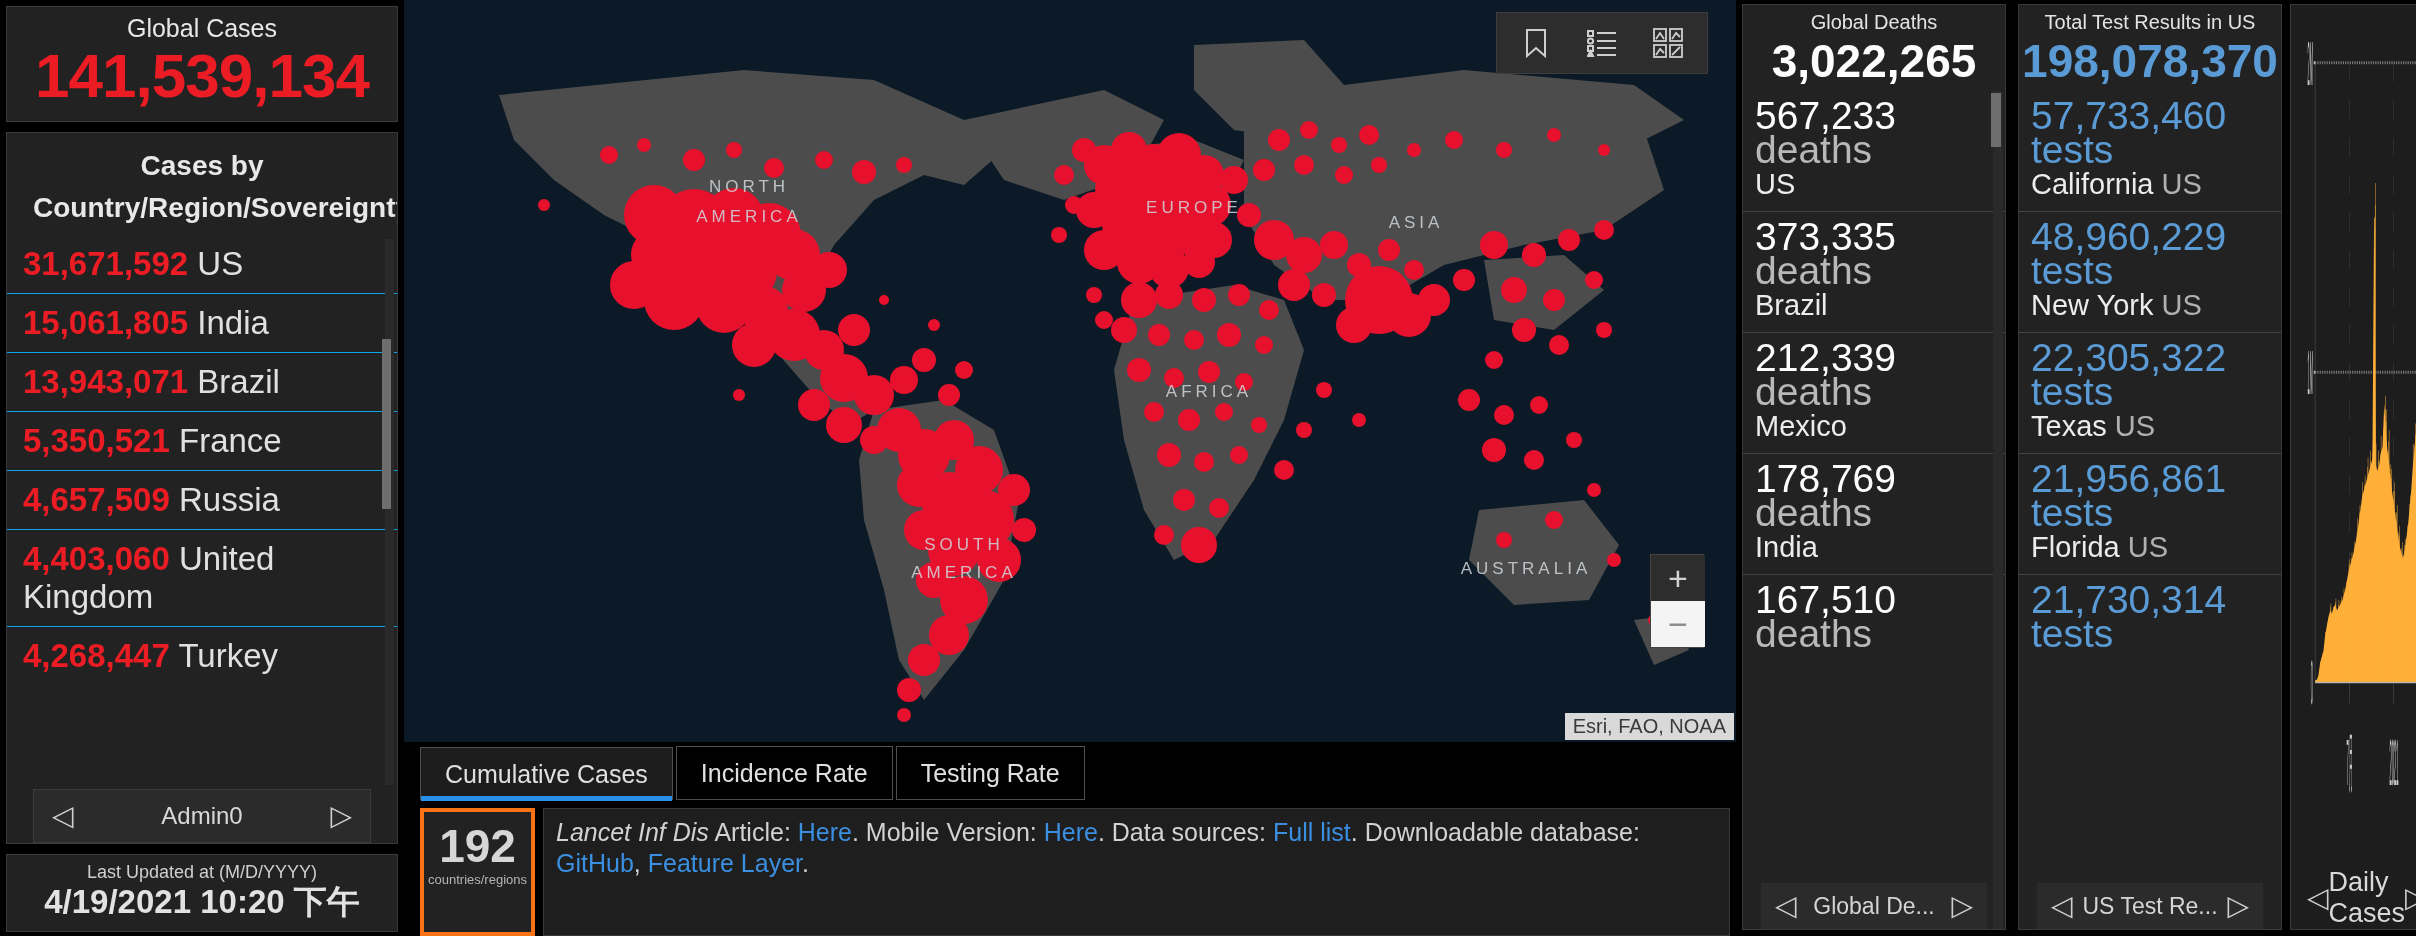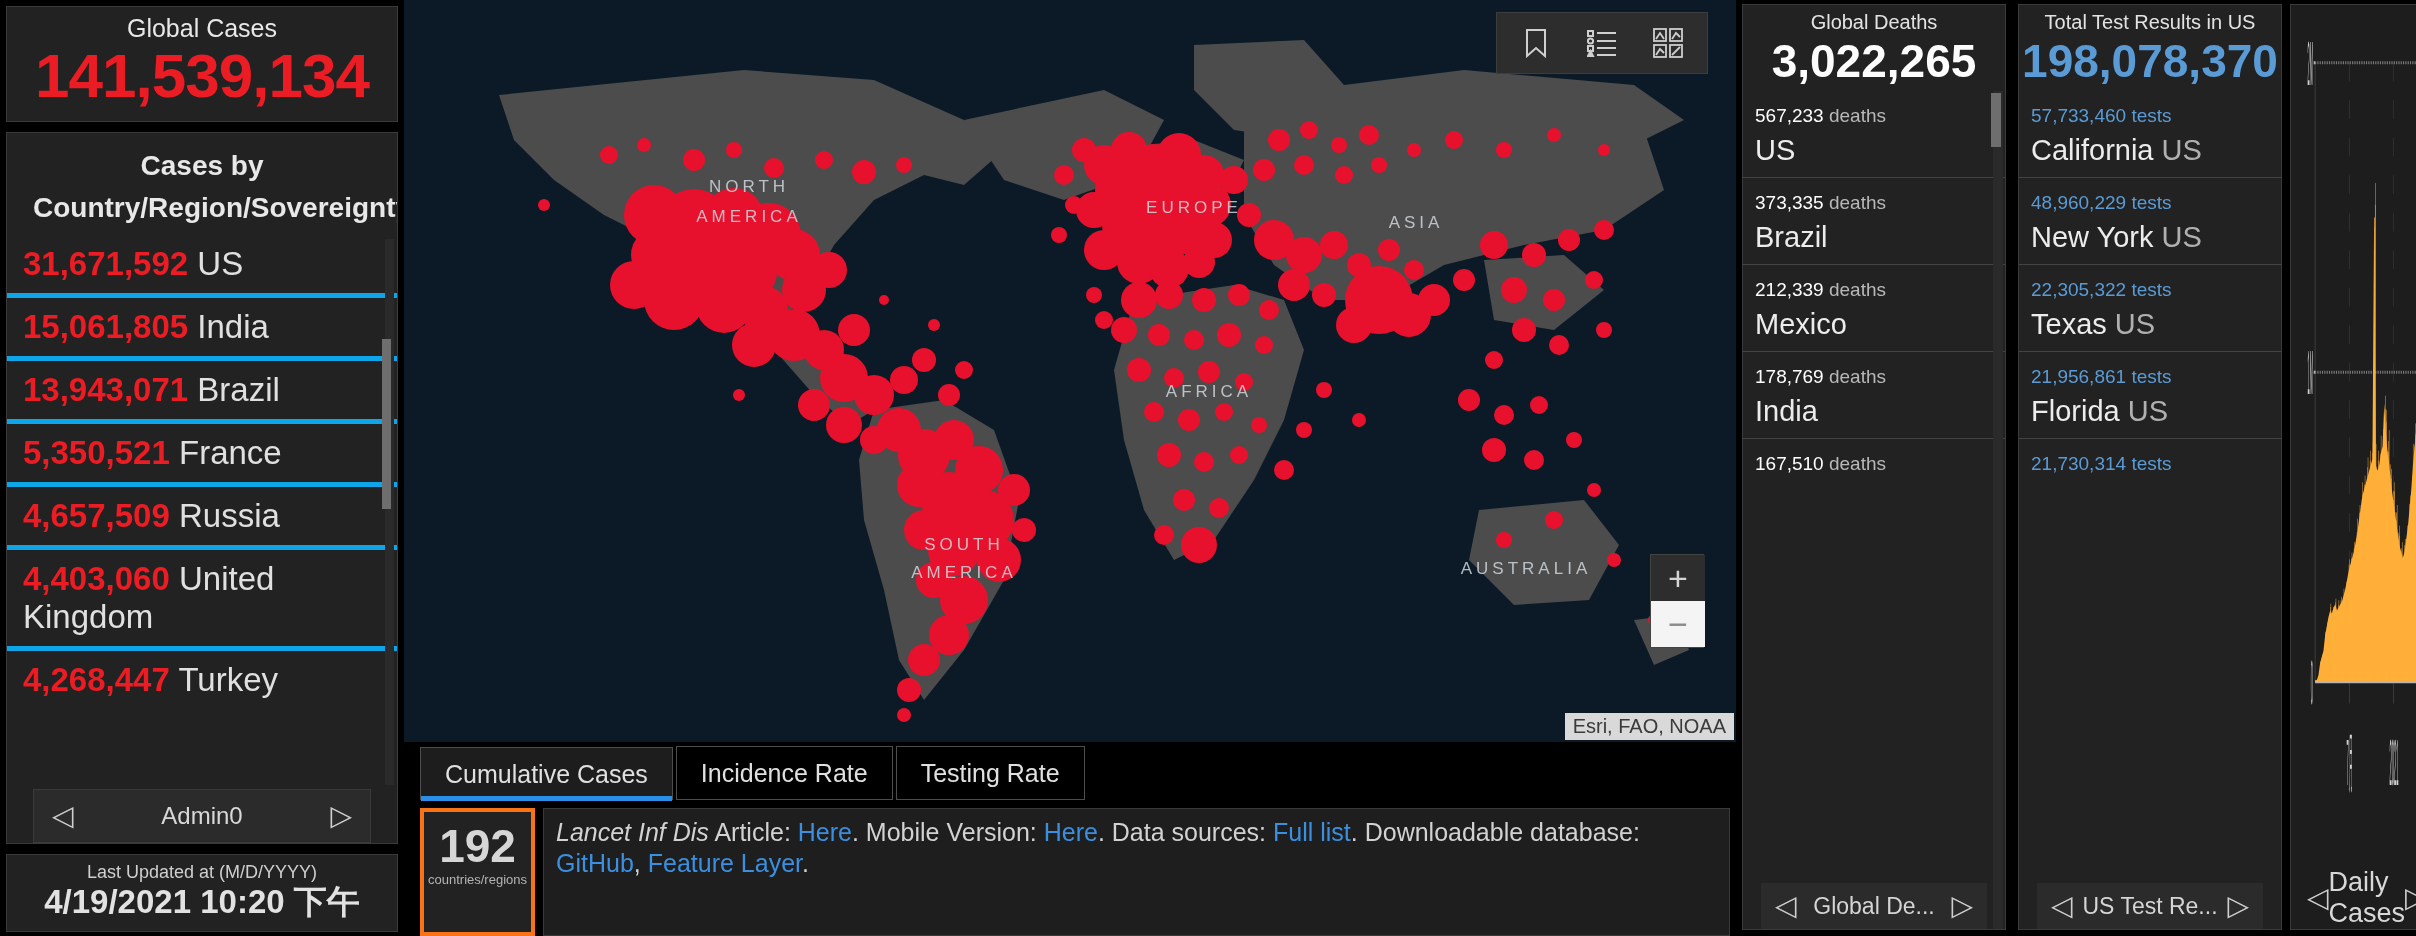--- a/index.html
+++ b/index.html
@@ -17,21 +17,21 @@
   .panel { background: #222222; border: 1px solid #3a3a3a; }
 
   .stat-panel { padding: 6px 10px 12px; text-align: center; }
   .stat-title { color: #e8e8e8; font-size: 25px; line-height: 30px; font-weight: 400; }
   .stat-value-red { color: #eb1c24; font-size: 62px; line-height: 66px; font-weight: 700; letter-spacing: -1px; }
 
   .cases-panel { flex: 1 1 auto; display: flex; flex-direction: column; overflow: hidden; position: relative; }
   .cases-header { color: #e8e8e8; font-size: 28px; line-height: 42px; font-weight: 700; text-align: center;
                   padding: 12px 26px 6px; }
   .cases-list { flex: 1 1 auto; overflow: hidden; position: relative; }
-  .case-row { display: block; padding: 10px 14px 10px 16px; border-top: 5px solid #0ea5e9; }
+  .case-row { display: block; padding: 10px 14px 10px 16px; border-top: 1px solid #0ea5e9; }
   .case-row:first-child { border-top: none; }
   .case-num { color: #eb1c24; font-size: 33px; font-weight: 700; }
   .case-name { color: #e0e0e0; font-size: 33px; font-weight: 400; }
   .scroll-track { position: absolute; right: 3px; top: 4px; width: 9px; bottom: 4px; background: #2a2a2a; }
   .scroll-thumb { position: absolute; right: 3px; top: 100px; width: 9px; height: 170px; background: #6e6e6e; }
 
   .nav-strip { background: #2b2b2b; border: 1px solid #3a3a3a; height: 54px;
                display: flex; align-items: center; justify-content: space-between; padding: 0 18px;
                margin: 0 26px; }
   .nav-strip-label { color: #d8d8d8; font-size: 24px; }
@@ -81,21 +81,21 @@
   .right-top { display: flex; gap: 12px; flex: 0 0 540px; }
   .side-panel { flex: 1 1 0; background: #222; border: 1px solid #3a3a3a; display: flex; flex-direction: column;
                 position: relative; overflow: hidden; }
   .sp-title { color: #e3e3e3; font-size: 20px; line-height: 26px; text-align: center; padding-top: 4px; }
   .sp-value { font-size: 46px; line-height: 52px; font-weight: 700; text-align: center; padding-bottom: 4px; }
   .sp-value.white { color: #fdfdfd; }
   .sp-value.blue { color: #5b9bd5; }
   .sp-list { flex: 1 1 auto; overflow: hidden; position: relative; }
   .sp-row { padding: 8px 12px 10px; border-top: 1px solid #444; }
   .sp-row:first-child { border-top: none; }
-  .sp-l1 { font-size: 19px; line-height: 34px; }
+  .sp-l1 { font-size: 39px; line-height: 34px; }
   .sp-l2 { font-size: 29px; line-height: 34px; color: #ececec; }
   .d-num { color: #fdfdfd; font-weight: 400; }
   .d-unit { color: #b8b8b8; }
   .t-num { color: #5b9bd5; }
   .t-unit { color: #5b9bd5; }
   .t-sub { color: #b0b0b0; }
   .sp-scroll-track { position: absolute; right: 2px; top: 0; bottom: 0; width: 10px; background: #2a2a2a; }
   .sp-scroll-thumb { position: absolute; right: 2px; top: 2px; width: 10px; height: 54px; background: #6e6e6e; }
   .sp-nav { position: absolute; left: 18px; right: 18px; bottom: 0; height: 46px; background: #2b2b2b;
             display: flex; align-items: center; justify-content: space-between; padding: 0 14px; }

